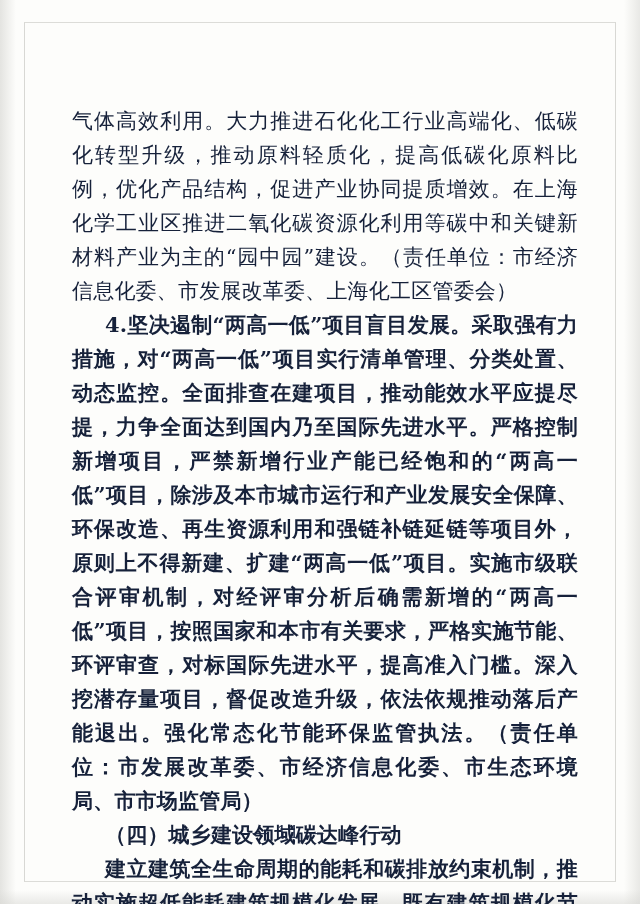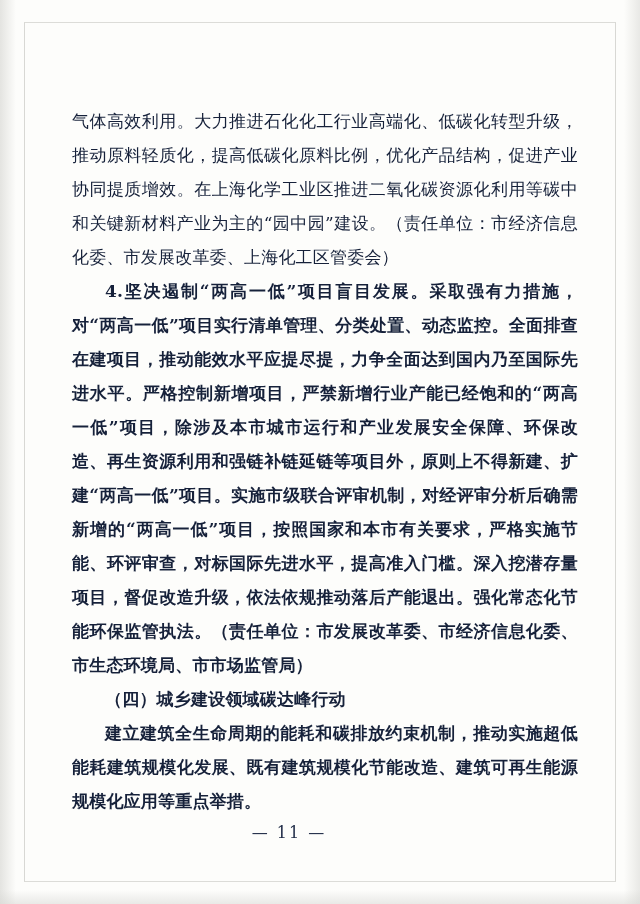--- a/index.html
+++ b/index.html
@@ -52,21 +52,21 @@
     pointer-events: none;
   }
   .content {
     position: absolute;
     left: 72px;
     right: 62px;
     top: 104px;
   }
   p.para {
     margin: 0 0 0 0;
-    font-size: 17px;
+    font-size: 21px;
     line-height: 34px;
     color: #16213a;
     text-align: justify;
     text-justify: inter-ideograph;
     letter-spacing: 0.2px;
     font-family: "DejaVu Serif", "Liberation Serif", serif;
   }
   p.indent {
     text-indent: 33px;
     font-weight: bold;

